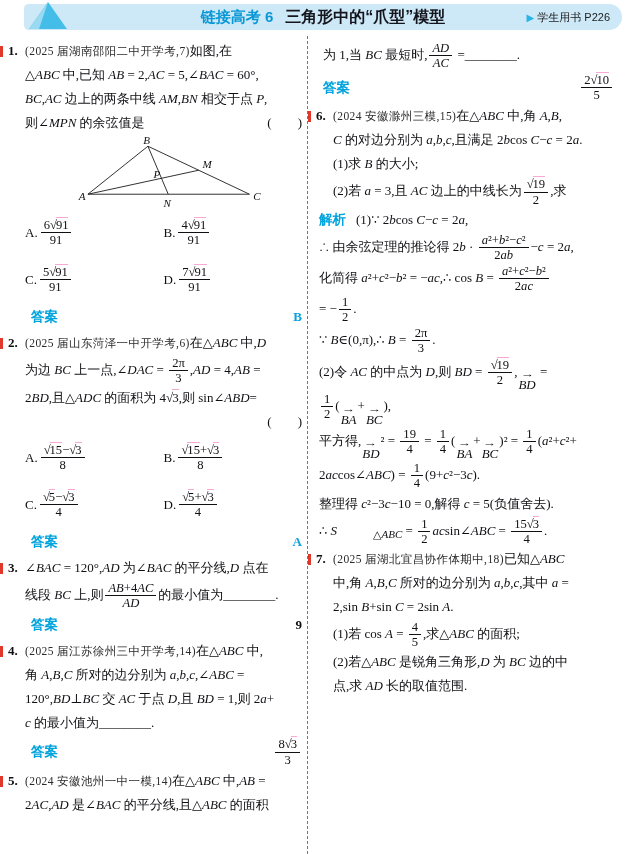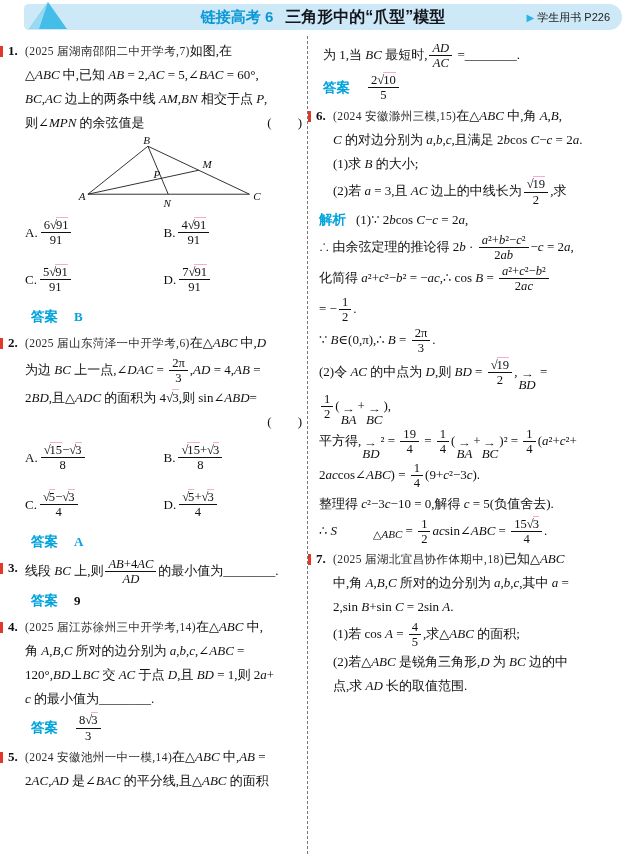--- a/index.html
+++ b/index.html
@@ -33,21 +33,21 @@
   .jrow{display:flex;justify-content:space-between;align-items:center;}
   .rright{text-align:right;}
   i{font-family:"Liberation Serif","DejaVu Serif",serif;}
 
   
   .opts{display:grid;grid-template-columns:1fr 1fr;}
   .opt{display:flex;align-items:center;height:47px;}
   .ok{margin-right:1px;}
 
   
-  .ans{display:flex;align-items:center;min-height:26px;margin:1px 0 1px 6px;}
+  .ans{display:flex;align-items:center;min-height:26px;margin:1px 0 1px 6px;justify-content:space-between;}
   .ans-label{color:#00a3dc;font-weight:700;font-size:13.5px;margin-right:16px;
              font-family:"Liberation Sans","DejaVu Sans",sans-serif;}
   .blue{color:#0ba1dc;font-weight:700;}
   .bold{font-weight:700;}
   .sol{position:relative;padding-left:2px;font-size:13px;line-height:24px;}
   .sol-label{color:#00a3dc;font-weight:700;font-size:13.5px;margin-right:10px;
              font-family:"Liberation Sans","DejaVu Sans",sans-serif;}
 
   
   .frac{display:inline-flex;flex-direction:column;align-items:center;vertical-align:middle;
@@ -192,20 +192,21 @@
         </div>
         <div class="ans">
           <span class="ans-label">答案</span>
           <span class="blue">A</span>
         </div>
       </div>
 
       <div class="prob">
         <span class="tick"></span>
         <span class="pnum">3.</span>
+        <div class="ln">∠<i>BAC</i> = 120°,<i>AD</i> 为∠<i>BAC</i> 的平分线,<i>D</i> 点在</div>
         <div class="ln">线段 <i>BC</i> 上,则<span class="frac">
               <span class="num"><i>AB</i>+4<i>AC</i></span>
               <span class="den"><i>AD</i></span>
             </span>的最小值为________.</div>
         <div class="ans">
           <span class="ans-label">答案</span>
           <span class="bold">9</span>
         </div>
       </div>
 

